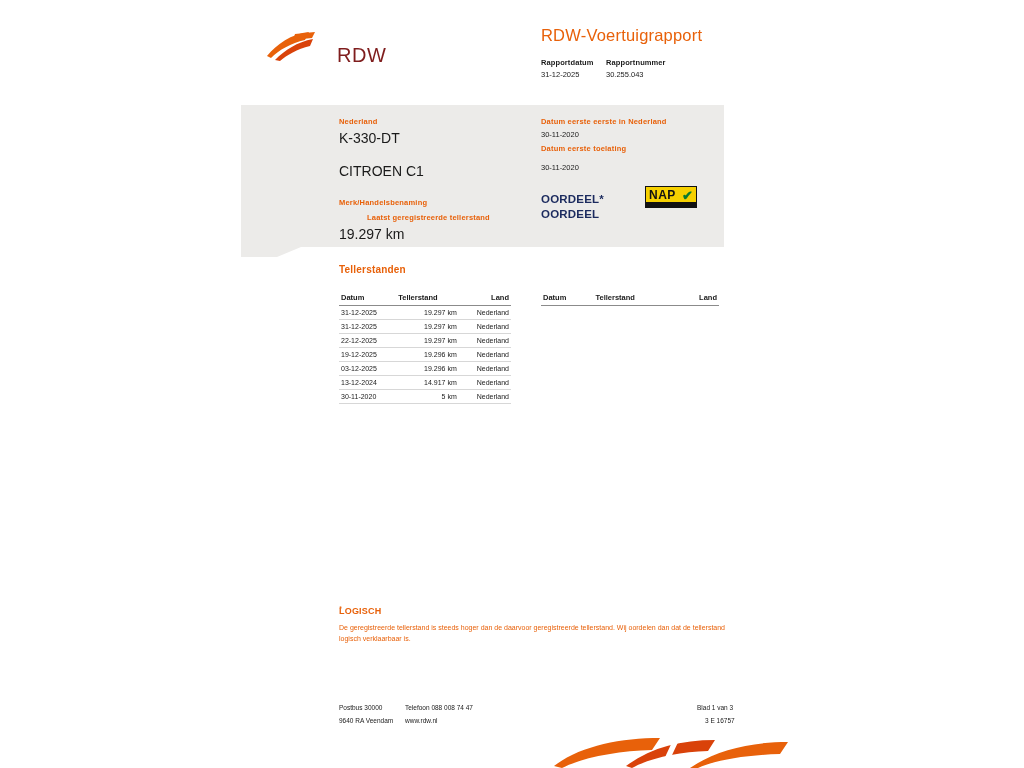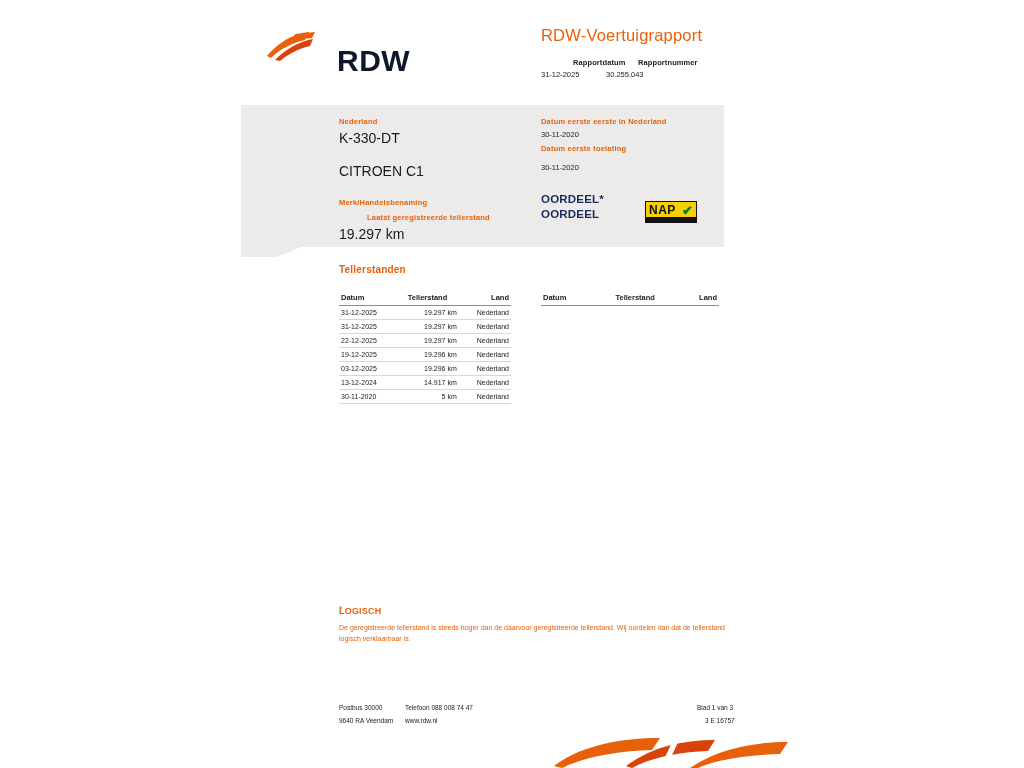--- a/index.html
+++ b/index.html
@@ -32,24 +32,24 @@
   }
   .logo-mark {
     position: absolute;
     left: 0; top: 8px;
     width: 62px; height: 34px;
   }
   .logo-text {
     position: absolute;
     left: 72px;
     top: 22px;
-    font-size: 30px;
-    font-weight: bold;
+    font-size: 20px;
+    font-weight: normal;
     letter-spacing: 0.5px;
-    color: #0f172a;
+    color: #7f1d1d;
   }
   .report-title {
     position: absolute;
     left: 541px;
     top: 26px;
     font-size: 16.5px;
     color: #e8610a;
     letter-spacing: 0.2px;
   }
   .meta-row {
@@ -64,21 +64,20 @@
     top: 0;
   }
   .meta-col.c1 { left: 0; }
   .meta-col.c2 { left: 65px; }
   .meta-label {
     font-weight: bold;
     color: #1a1a1a;
     font-size: 7.5px;
     letter-spacing: 0.1px;
     white-space: nowrap;
-    margin-left: 32px;
   }
   .meta-value {
     margin-top: 3px;
     font-size: 7.5px;
     color: #1a1a1a;
     white-space: nowrap;
   }
 
   
   .panel {
@@ -141,21 +140,20 @@
   }
   .nap-badge {
     position: absolute;
     left: 645px;
     top: 186px;
     width: 52px;
     height: 22px;
     background: #f6d000;
     border: 1px solid #111;
     box-sizing: border-box;
-    margin-top: 15px;
   }
   .nap-badge .nap-text {
     position: absolute;
     left: 3px; top: 1px;
     font-size: 12px;
     font-weight: bold;
     color: #111;
     letter-spacing: 0.5px;
   }
   .nap-badge .nap-check {
@@ -193,21 +191,21 @@
   .tbl.right { left: 541px; top: 292px; width: 178px; }
   .tbl th {
     font-size: 7.5px;
     font-weight: bold;
     color: #1a1a1a;
     border-bottom: 1px solid #8b8b8b;
     padding: 1px 2px 3px 2px;
     text-align: left;
     white-space: nowrap;
   }
-  .tbl th.num { text-align: center; }
+  .tbl th.num { text-align: left; }
   .tbl th.ctr { text-align: right; }
   .tbl td {
     font-size: 7px;
     color: #1a1a1a;
     border-bottom: 1px solid #d7d7d7;
     padding: 3px 2px 3px 2px;
     white-space: nowrap;
   }
   .tbl td.num { text-align: right; }
   .tbl td.ctr { text-align: right; }

